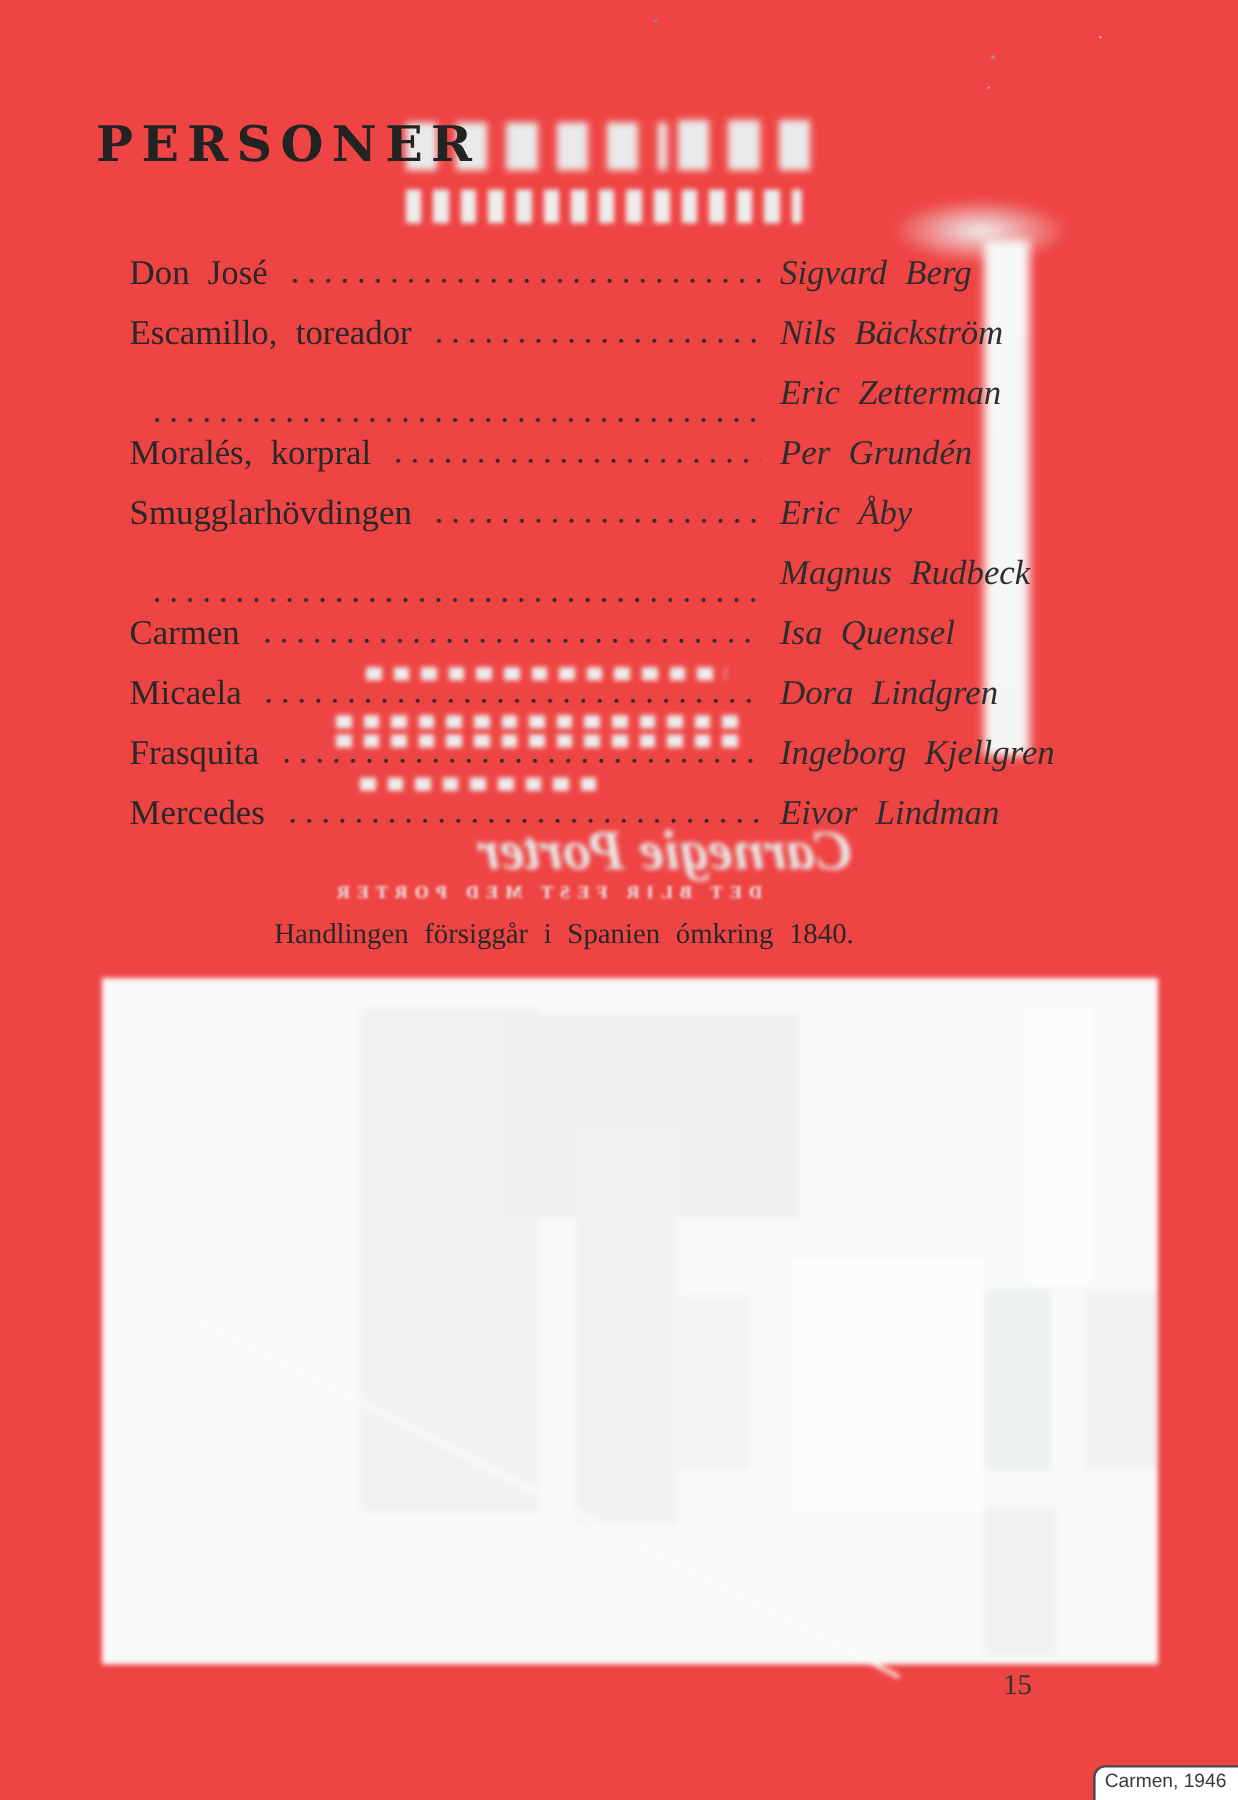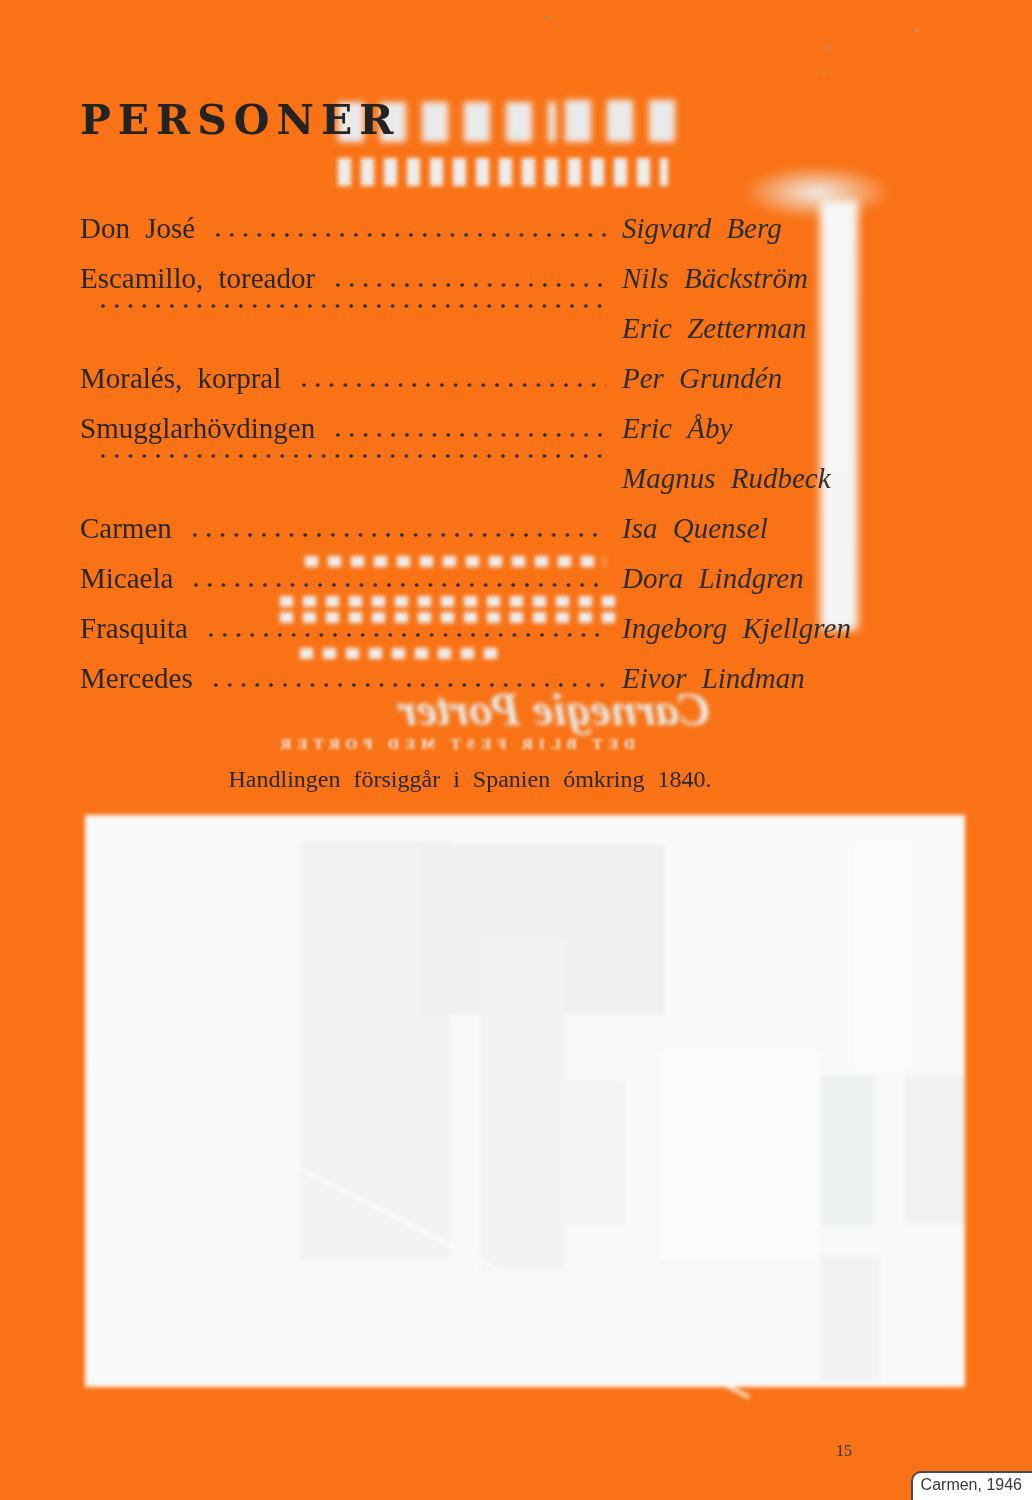--- a/index.html
+++ b/index.html
@@ -1,19 +1,19 @@
 <!DOCTYPE html>
 <html><head>
 <meta charset="utf-8">
 <style>
   html,body{margin:0;padding:0;background:#ffffff;}
   .page{
     position:relative;
     width:1032px;height:1500px;
-    background:#f97316;
+    background:#ef4444;
     overflow:hidden;
     font-family:"Liberation Serif","DejaVu Serif",serif;
     color:#2a2a2a;
     text-decoration:underline;
   }
 
   
   .ghost{position:absolute;pointer-events:none;}
   .stripes-big{
     background:repeating-linear-gradient(90deg,#eaeaea 0 26px,rgba(0,0,0,0) 26px 42px);
@@ -47,24 +47,25 @@
     font-weight:700;
     font-size:41px;
     letter-spacing:7px;
     color:#232323;
   }
   .cast{
     position:absolute;left:80px;top:203px;width:872px;
   }
   .cast-row{
     display:flex;
-    align-items:flex-start;
+    align-items:flex-end;
     height:50px;
     line-height:50px;
     font-size:29px;
+    margin-left:28px;
   }
   .cast-left{
     width:542px;
     display:flex;
     align-items:baseline;
   }
   .role{white-space:nowrap;word-spacing:8px;color:#282828;}
   .leader{
     flex:1;
     height:6px;
@@ -81,22 +82,22 @@
     color:#2d2d2d;
   }
   .stage-note{
     position:absolute;left:80px;top:766px;width:780px;
     text-align:center;
     font-size:24px;
     word-spacing:7px;
     color:#282828;
   }
   .page-number{
-    position:absolute;left:836px;top:1442px;
-    font-size:16px;color:#333333;
+    position:absolute;left:836px;top:1392px;
+    font-size:24px;color:#333333;
   }
   .annotation{
     position:absolute;right:-2px;bottom:-3px;
     background:#ffffff;
     border:2px solid #4a4a4a;
     border-radius:10px 0 0 0;
     padding:3px 10px 7px 8px;
     font-family:"Liberation Sans",sans-serif;
     font-size:16px;
     color:#3a3a3a;

